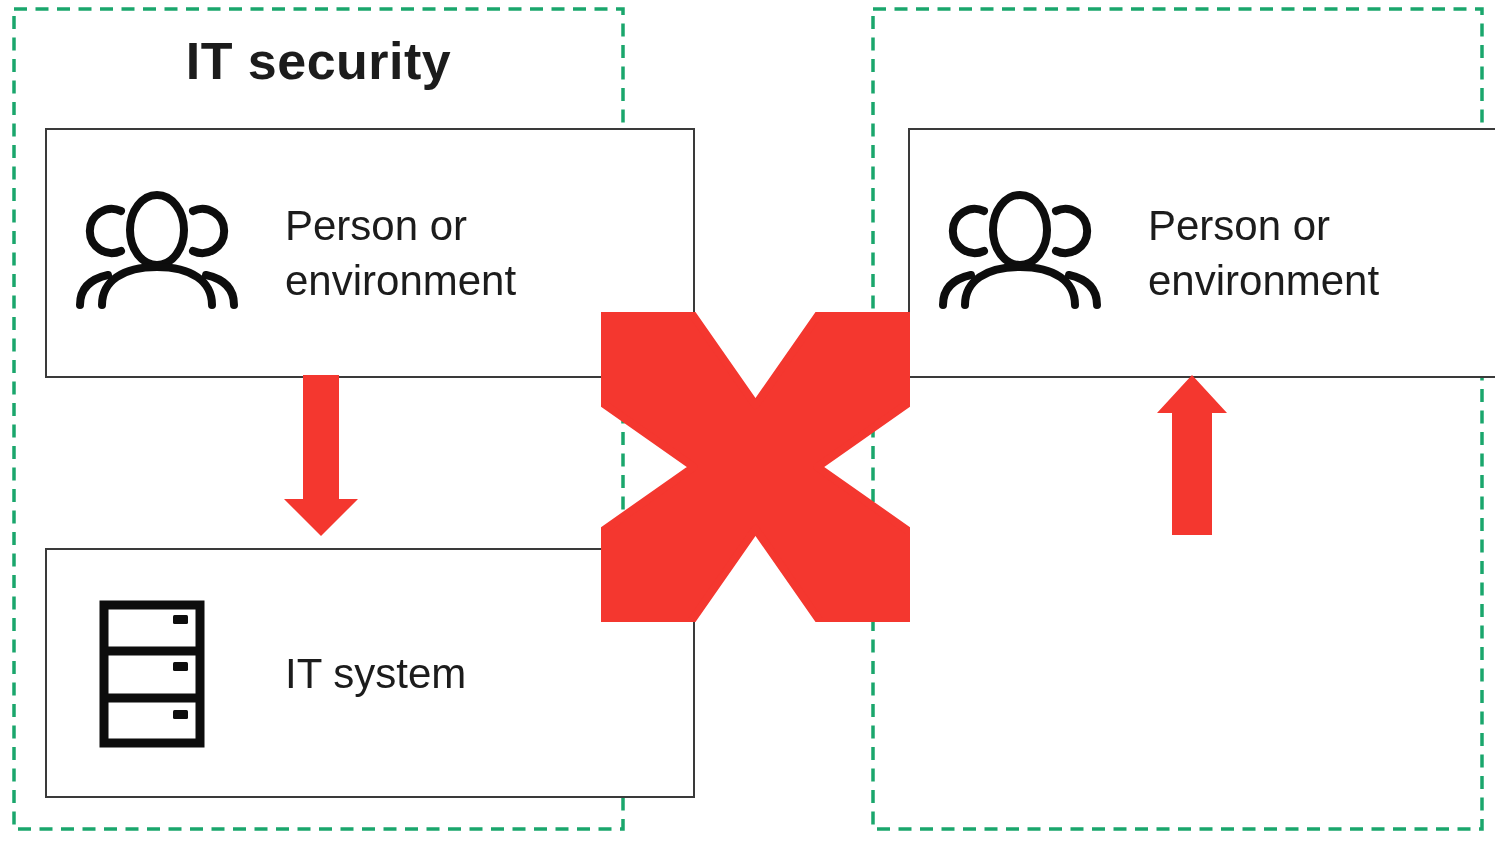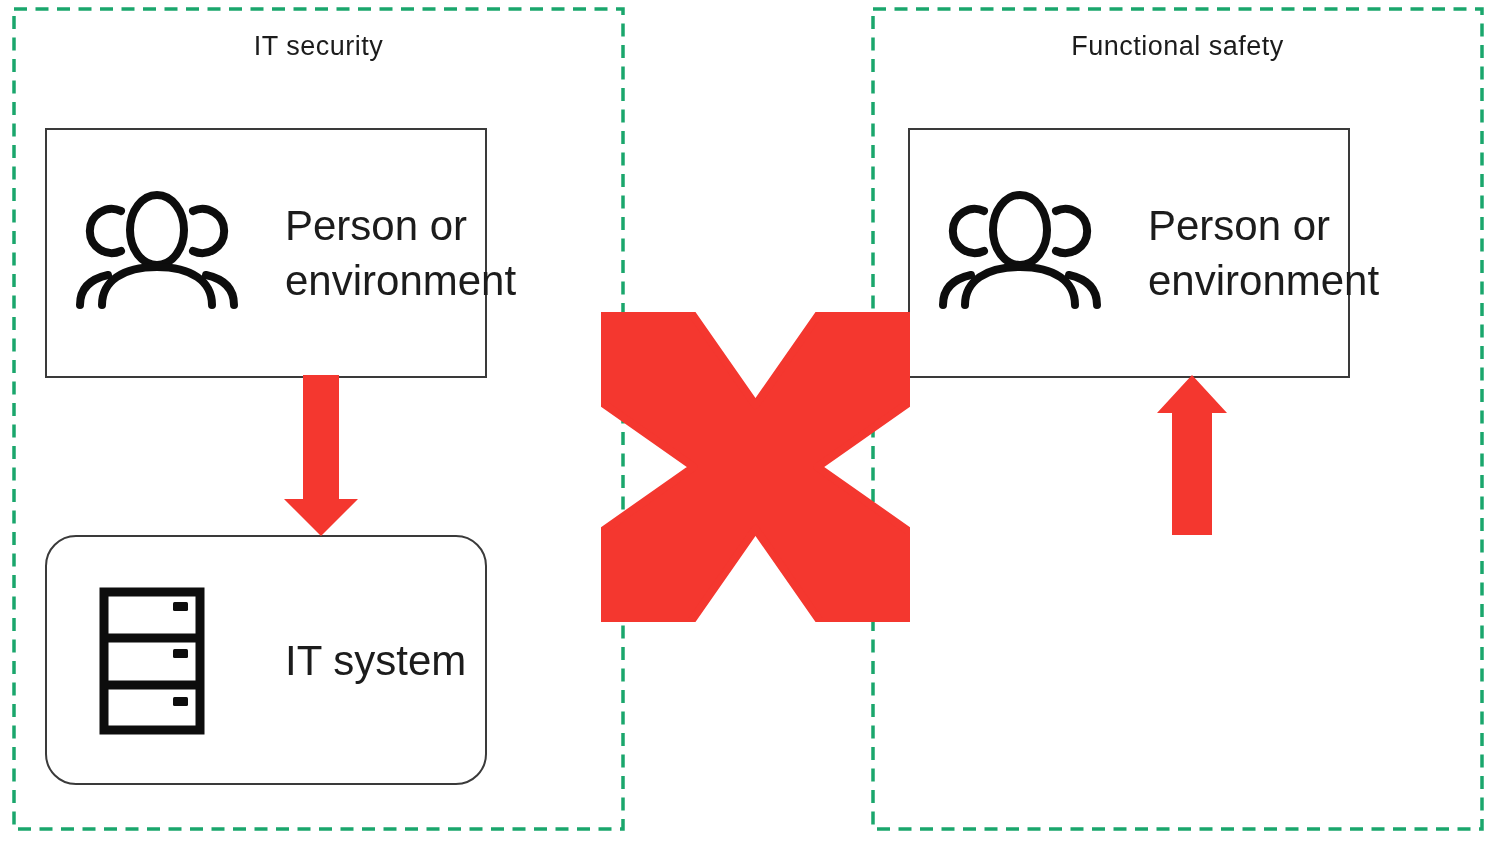--- a/index.html
+++ b/index.html
@@ -6,28 +6,28 @@
   .canvas{
     position:relative;width:1495px;height:842px;background:#ffffff;overflow:hidden;
     font-family:"Liberation Sans", sans-serif;color:#1f1f1f;
   }
   .panel{position:absolute;top:7px;width:613px;height:824px;}
   .panel-left{left:12px;}
   .panel-right{left:871px;}
   .panel svg.dash{position:absolute;left:0;top:0;}
   .panel-title{
     position:absolute;left:0;top:24px;width:100%;text-align:center;
-    font-size:27px;font-weight:400;letter-spacing:0.5px;color:#1c1c1c;
+    font-size:52px;font-weight:700;letter-spacing:0.5px;color:#1c1c1c;
   }
   .node{
-    position:absolute;width:442px;height:250px;background:#ffffff;
+    position:absolute;width:650px;height:250px;background:#ffffff;
     border:2px solid #3a3a3a;box-sizing:border-box;
   }
   .node-top{top:121px;}
-  .node-bottom{top:528px;border-radius:31px;}
+  .node-bottom{top:541px;}
   .node-left-col{left:33px;}   
   .node-right-col{left:37px;}  
   .node .icon{position:absolute;}
   .label{
     position:absolute;left:238px;top:0;height:100%;display:flex;
     flex-direction:column;justify-content:center;
     font-size:42px;line-height:55px;color:#1c1c1c;
   }
   .overlay{position:absolute;}
 </style>
@@ -71,21 +71,20 @@
       <div class="label">
         <span>IT system</span>
       </div>
     </div>
   </div>
 
   <div class="panel panel-right">
     <svg class="dash" width="613" height="824" viewBox="0 0 613 824">
       <rect x="2" y="2" width="609" height="820" fill="none" stroke="#1aa66c" stroke-width="3.5" stroke-dasharray="13 8.5"></rect>
     </svg>
-    <div class="panel-title">Functional safety</div>
 
     <div class="node node-top node-right-col">
       <svg class="icon" style="left:24px;top:56px;" width="172" height="126" viewBox="0 0 172 126">
         <g stroke="#0d0d0d" fill="none" stroke-width="8" stroke-linecap="round">
           <ellipse cx="86" cy="44" rx="27" ry="35"></ellipse>
           <path d="M50,25 A22,22 0 1 0 50,65"></path>
           <path d="M122,25 A22,22 0 1 1 122,65"></path>
           <path d="M31,119 C31,95 52,81 86,81 C120,81 141,95 141,119"></path>
           <path d="M9,119 C9,103 19,93 37,89"></path>
           <path d="M163,119 C163,103 153,93 135,89"></path>

